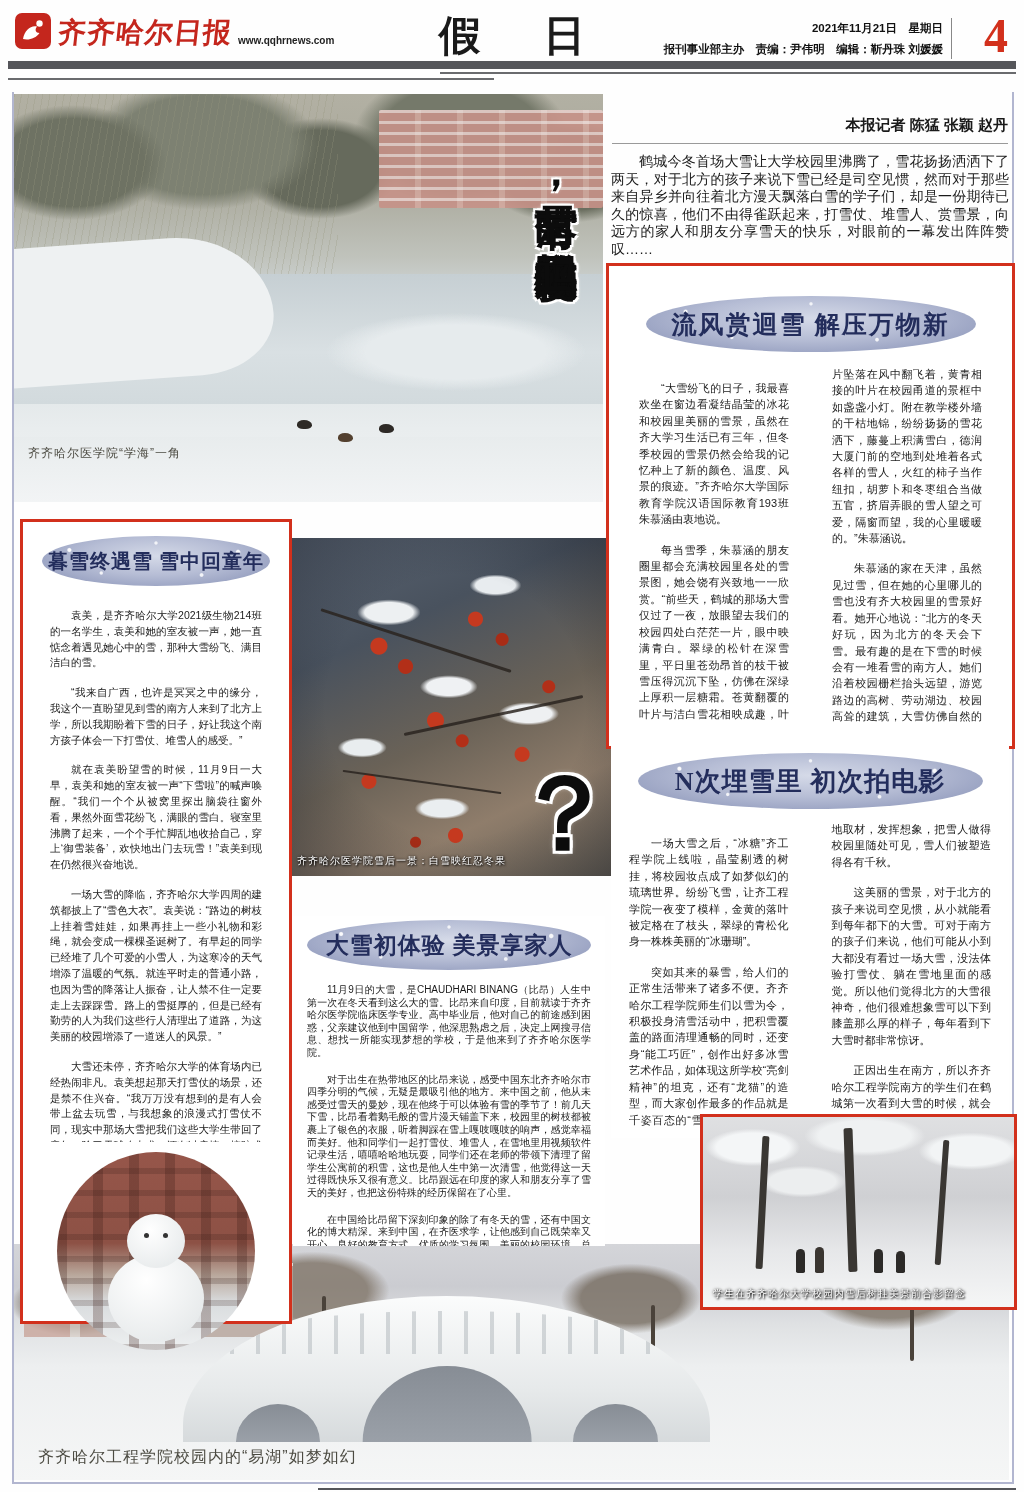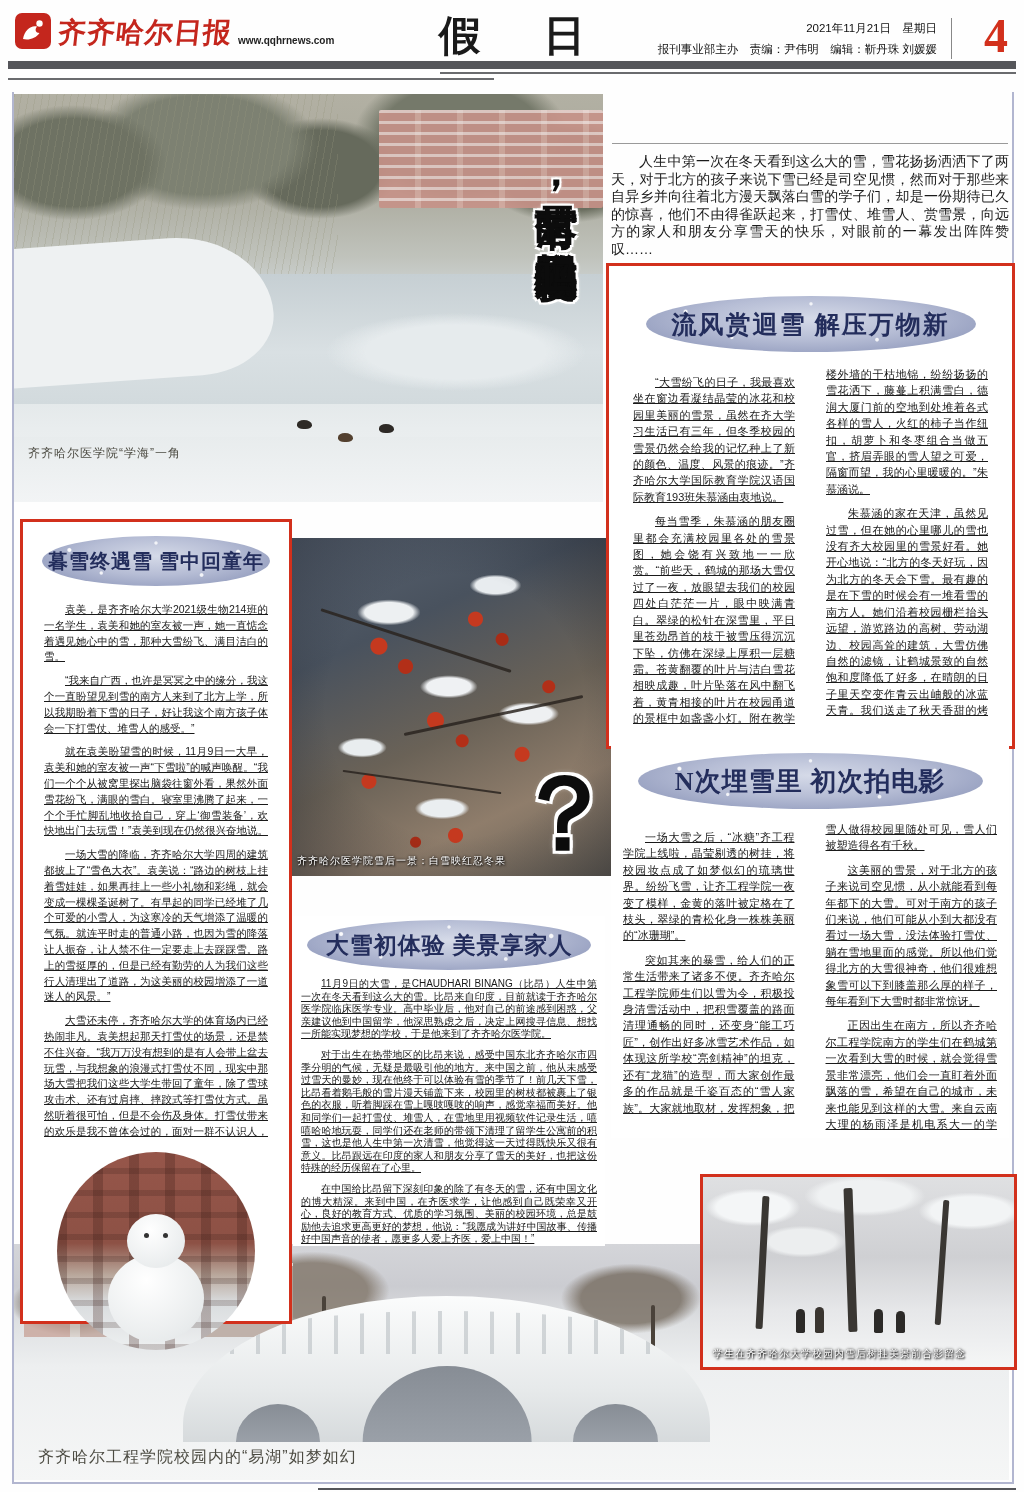--- a/index.html
+++ b/index.html
@@ -7,21 +7,21 @@
         font-family:"Liberation Sans","DejaVu Sans",sans-serif;color:#1a1a1a;overflow:hidden;}
   
   .logo-wrap{position:absolute;left:14px;top:12px;display:flex;align-items:flex-end;gap:6px;z-index:3;}
   .logo-box{width:38px;height:38px;display:inline-block;}
   .paper-name{color:#c4261d;font-size:28px;font-weight:900;font-family:"Liberation Serif","DejaVu Serif",serif;
               transform:skewX(-6deg);letter-spacing:1px;line-height:1.2;}
   .website{font-size:10px;color:#222;padding-bottom:4px;font-weight:700;}
   .section-title{position:absolute;left:50%;transform:translateX(-50%);top:8px;font-size:42px;font-weight:900;
                  font-family:"Liberation Serif","DejaVu Serif",serif;letter-spacing:26px;padding-left:26px;white-space:nowrap;z-index:3;}
   .masthead-right{position:absolute;right:72px;top:18px;text-align:right;font-size:11.5px;line-height:1.8;color:#111;
-                  padding-right:14px;border-right:1.5px solid #888;z-index:3;}
+                  padding-right:8px;border-right:1.5px solid #888;z-index:3;font-weight:bold;}
   .page-number{position:absolute;right:16px;top:8px;font-size:48px;font-weight:900;color:#d2301c;
                font-family:"Liberation Serif","DejaVu Serif",serif;z-index:3;}
   .rule-thick{position:absolute;left:8px;right:8px;top:61px;height:8px;background:#55565a;}
   .rule-thin-a{position:absolute;left:8px;width:486px;top:78px;height:2px;background:#6a6b6e;}
   .rule-thin-b{position:absolute;left:440px;right:8px;top:72px;height:2px;background:#6a6b6e;}
   .footer-rule{position:absolute;left:318px;right:8px;bottom:2px;height:2px;background:#55565a;}
   .main-frame{position:absolute;left:12px;top:92px;width:998px;height:1390px;
               border-left:2px solid #b2b6d0;border-right:2px solid #b2b6d0;border-bottom:2px solid #b2b6d0;z-index:0;}
   
   .byline{position:absolute;left:612px;top:116px;width:396px;text-align:right;font-size:15px;font-weight:700;z-index:2;}
@@ -32,21 +32,21 @@
   .red-border{border:3px solid #d2301c;}
   .ellipse{position:relative;border-radius:50%;display:flex;align-items:center;justify-content:center;
            color:#232d5c;font-weight:900;font-family:"Liberation Serif","DejaVu Serif",serif;white-space:nowrap;
            background-image:
              radial-gradient(circle at 12% 28%, rgba(255,255,255,.95) 1.4px, transparent 2.6px),
              radial-gradient(circle at 86% 32%, rgba(255,255,255,.9) 1.6px, transparent 2.8px),
              radial-gradient(circle at 70% 78%, rgba(255,255,255,.85) 1.3px, transparent 2.4px),
              radial-gradient(circle at 26% 74%, rgba(255,255,255,.85) 1.1px, transparent 2.2px),
              radial-gradient(circle at 50% 14%, rgba(255,255,255,.8) 1.1px, transparent 2.2px),
              radial-gradient(ellipse at 50% 40%, #d5dae8 0%, #b6bdd5 45%, #98a1c1 78%, #8a93b6 100%);}
-  .body-text p{margin:8px;text-indent:2em;text-align:justify;text-decoration:underline;}
+  .body-text p{margin:14px;text-indent:2em;text-align:justify;}
   .a1-cols{margin:14px 16px 0;column-count:2;column-gap:15px;font-size:11px;line-height:16.4px;height:362px;overflow:hidden;}
   .a2-cols{margin:12px 4px 0;column-count:2;column-gap:15px;font-size:11px;line-height:16.4px;height:312px;overflow:hidden;}
   .a3-body{margin:8px 13px 0;font-size:10.5px;line-height:15.8px;height:548px;overflow:hidden;}
   .a4-body{margin:8px 0 0;font-size:10px;line-height:12.6px;}
   
   .v-headline{position:absolute;left:506px;top:170px;width:100px;height:600px;writing-mode:vertical-rl;
               font-size:43px;font-weight:900;font-family:"Liberation Serif","DejaVu Serif",serif;color:#0c0c0c;
               letter-spacing:1px;line-height:100px;text-align:start;z-index:6;
               text-shadow:-2px -2px 0 #fff,2px -2px 0 #fff,-2px 2px 0 #fff,2px 2px 0 #fff,0 0 5px #fff;}
   .q-mark{position:absolute;left:512px;top:762px;width:96px;text-align:center;font-size:104px;font-weight:900;
@@ -116,21 +116,21 @@
       repeating-linear-gradient(180deg, transparent 0 16px, rgba(50,25,20,.2) 16px 22px),
       linear-gradient(180deg,#96564a 0%,#8d5145 46%,#b9a79b 62%,#d9dcde 76%,#eef0f1 100%);}
   .sm-body{position:absolute;left:50%;transform:translateX(-50%);bottom:8px;width:96px;height:88px;border-radius:50%;
     background:radial-gradient(circle at 40% 30%, #ffffff, #e8ebec 75%, #d8dcdd);}
   .sm-head{position:absolute;left:50%;transform:translateX(-50%);bottom:82px;width:58px;height:54px;border-radius:50%;
     background:radial-gradient(circle at 40% 30%, #ffffff, #e9eced 75%, #dadedf);}
   .sm-eye{position:absolute;width:5px;height:5px;border-radius:50%;background:#333;bottom:112px;}
   .sm-eye.e1{left:calc(50% - 12px);}
   .sm-eye.e2{left:calc(50% + 7px);}
   
-  .students-box{position:absolute;left:700px;top:1174px;width:311px;height:190px;border:3px solid #d2301c;
+  .students-box{position:absolute;left:700px;top:1114px;width:311px;height:190px;border:3px solid #d2301c;
                 background:#fff;z-index:6;overflow:hidden;}
   .photo-students{position:relative;width:100%;height:100%;
     background-image:
       radial-gradient(ellipse 66px 26px at 16% 16%, #f4f6f7 0 55%, transparent 72%),
       radial-gradient(ellipse 84px 28px at 52% 10%, #eff1f2 0 55%, transparent 72%),
       radial-gradient(ellipse 72px 26px at 86% 18%, #f2f4f5 0 55%, transparent 72%),
       radial-gradient(ellipse 60px 22px at 32% 34%, #eceeef 0 55%, transparent 72%),
       linear-gradient(180deg,#dfe0e2 0%,#cfd0d3 42%,#e6e7e9 70%,#f5f6f6 100%);}
   .trunk{position:absolute;background:#3a3733;border-radius:2px;}
   .t1{left:18%;top:10%;width:7px;height:70%;transform:rotate(3deg);}
@@ -198,22 +198,23 @@
     <div class="tp-buildings"></div>
     <div class="tp-pond"></div>
     <div class="tp-bank"></div>
     <div class="tp-snow"></div>
     <span class="duck d1"></span>
     <span class="duck d2"></span>
     <span class="duck d3"></span>
     <span class="caption-dark" style="left:14px;bottom:40px;">齐齐哈尔医学院“学海”一角</span>
   </div>
 
+  <div class="byline">本报记者 陈猛 张颖 赵丹</div>
   <div class="byline-rule"></div>
-  <div class="intro">人生中第一次在冬天看到这么大的雪，雪花扬扬洒洒下了两天，对于北方的孩子来说下雪已经是司空见惯，然而对于那些来自异乡并向往着北方漫天飘落白雪的学子们，却是一份期待已久的惊喜，他们不由得雀跃起来，打雪仗、堆雪人、赏雪景，向远方的家人和朋友分享雪天的快乐，对眼前的一幕发出阵阵赞叹……</div>
+  <div class="intro">鹤城今冬首场大雪让大学校园里沸腾了，雪花扬扬洒洒下了两天，对于北方的孩子来说下雪已经是司空见惯，然而对于那些来自异乡并向往着北方漫天飘落白雪的学子们，却是一份期待已久的惊喜，他们不由得雀跃起来，打雪仗、堆雪人、赏雪景，向远方的家人和朋友分享雪天的快乐，对眼前的一幕发出阵阵赞叹……</div>
 
   <div class="v-headline">落雪时节，这样的校园你爱了吗</div>
   <div class="q-mark">？</div>
 
   <div class="article-box red-border" style="left:606px;top:263px;width:403px;height:480px;">
     <div class="ellipse" style="width:330px;height:56px;margin:30px auto 0;font-size:25px;letter-spacing:2px;">
       <span>流风赏迴雪 解压万物新</span>
     </div>
     <div class="a1-cols body-text">
       <p>“大雪纷飞的日子，我最喜欢坐在窗边看凝结晶莹的冰花和校园里美丽的雪景，虽然在齐大学习生活已有三年，但冬季校园的雪景仍然会给我的记忆种上了新的颜色、温度、风景的痕迹。”齐齐哈尔大学国际教育学院汉语国际教育193班朱慕涵由衷地说。</p>

